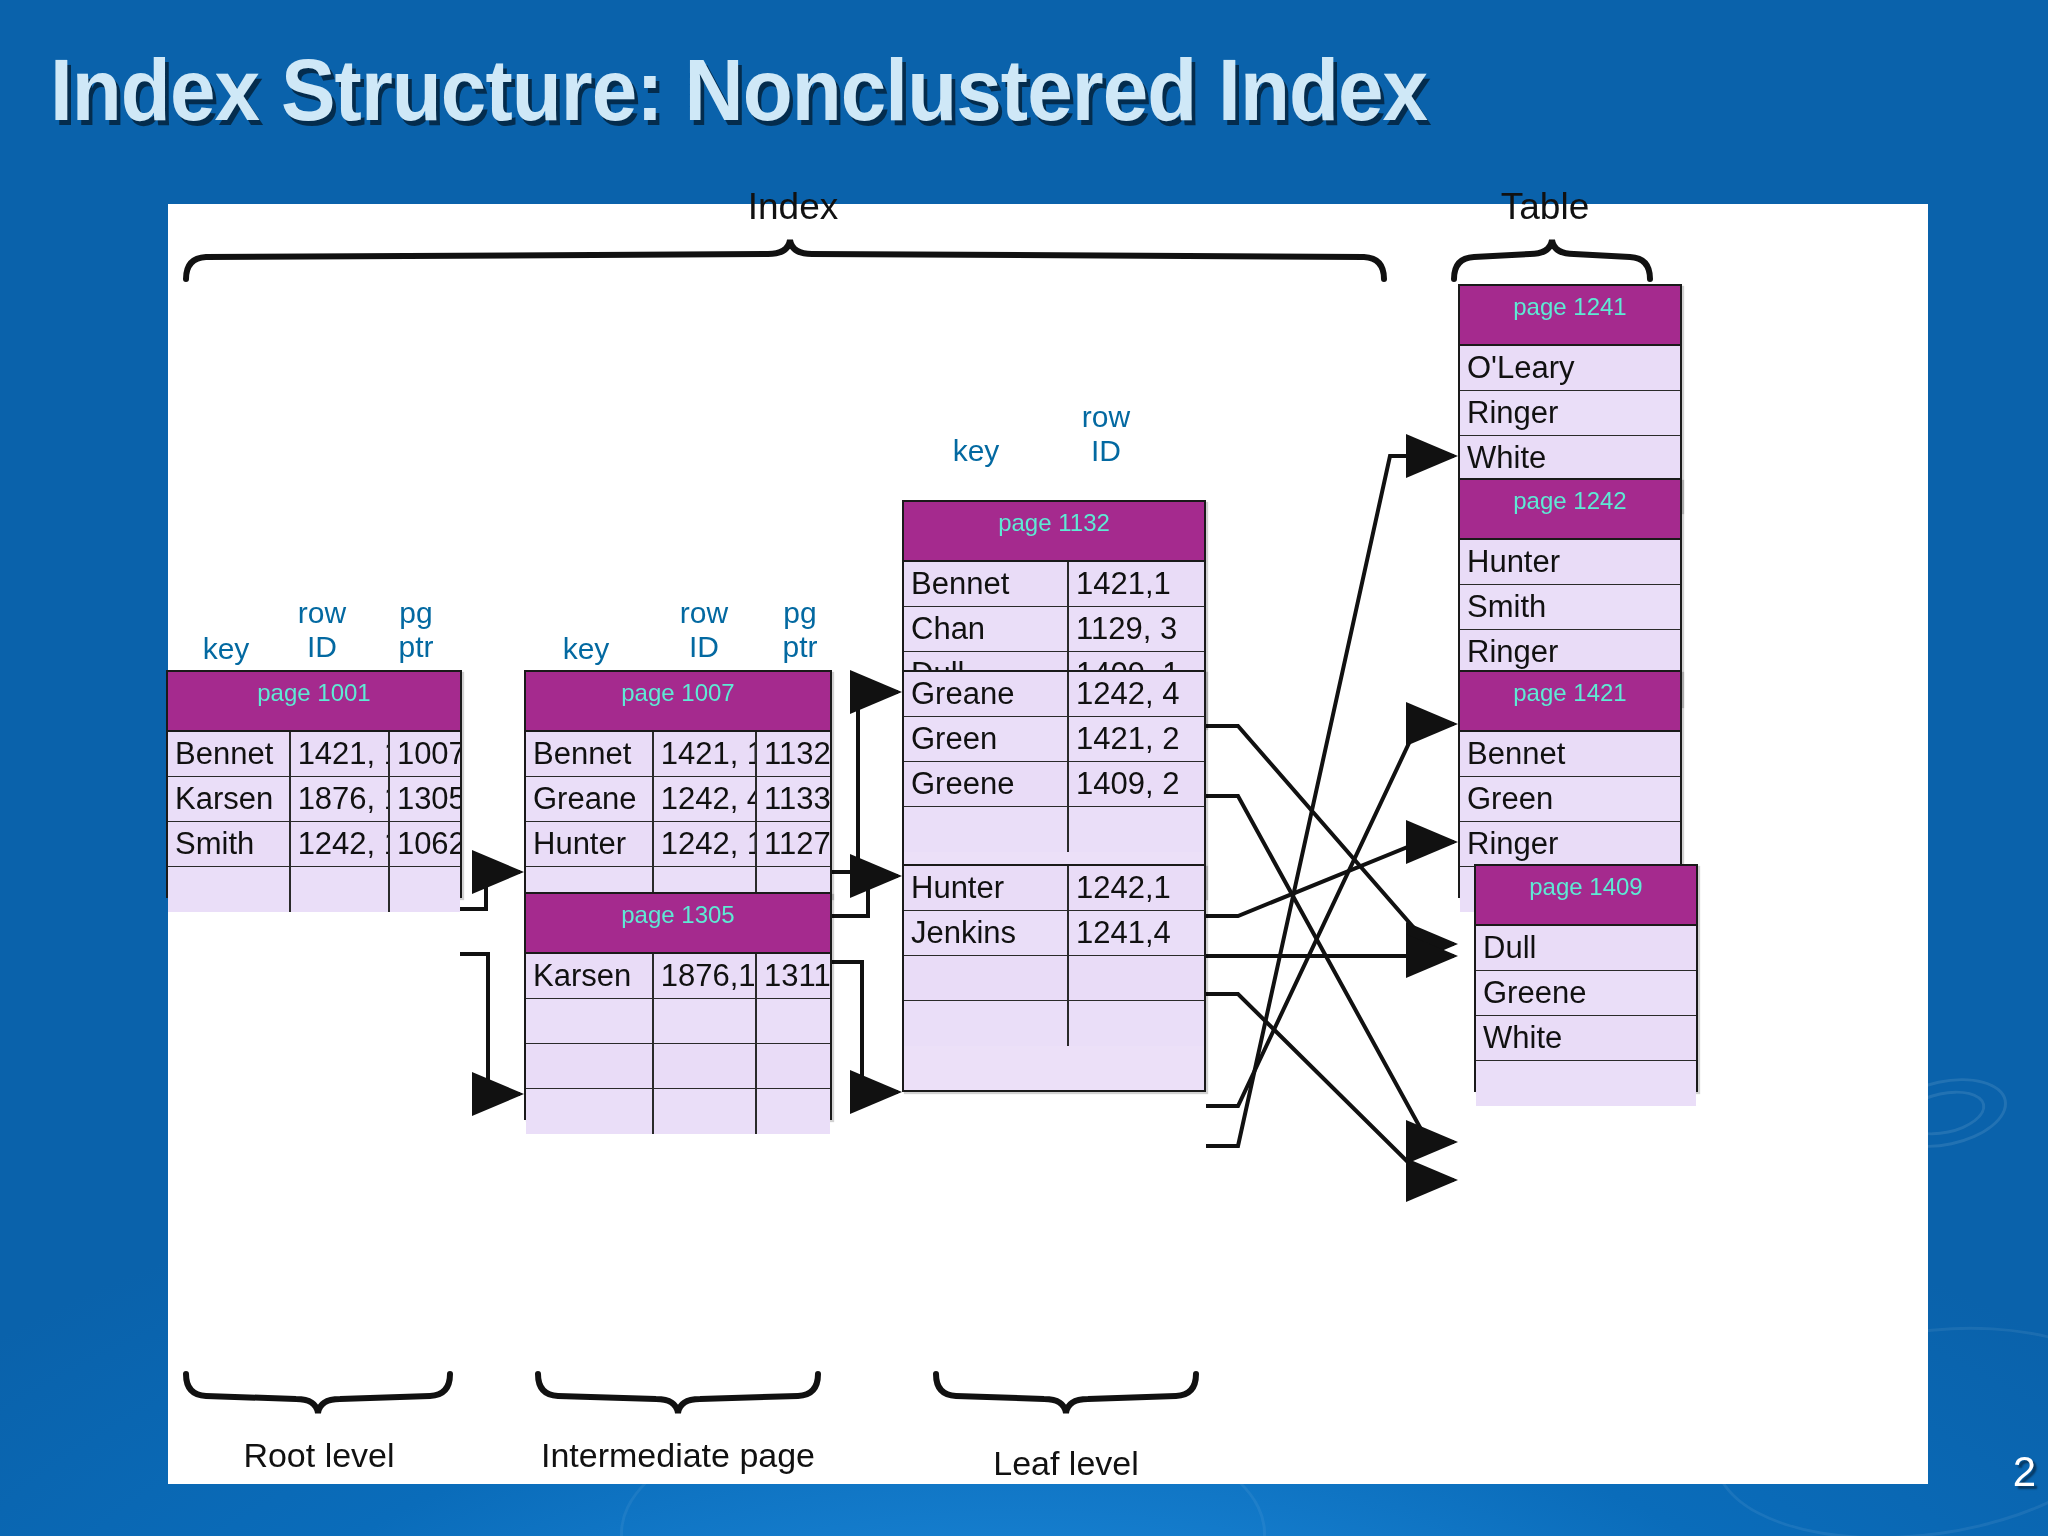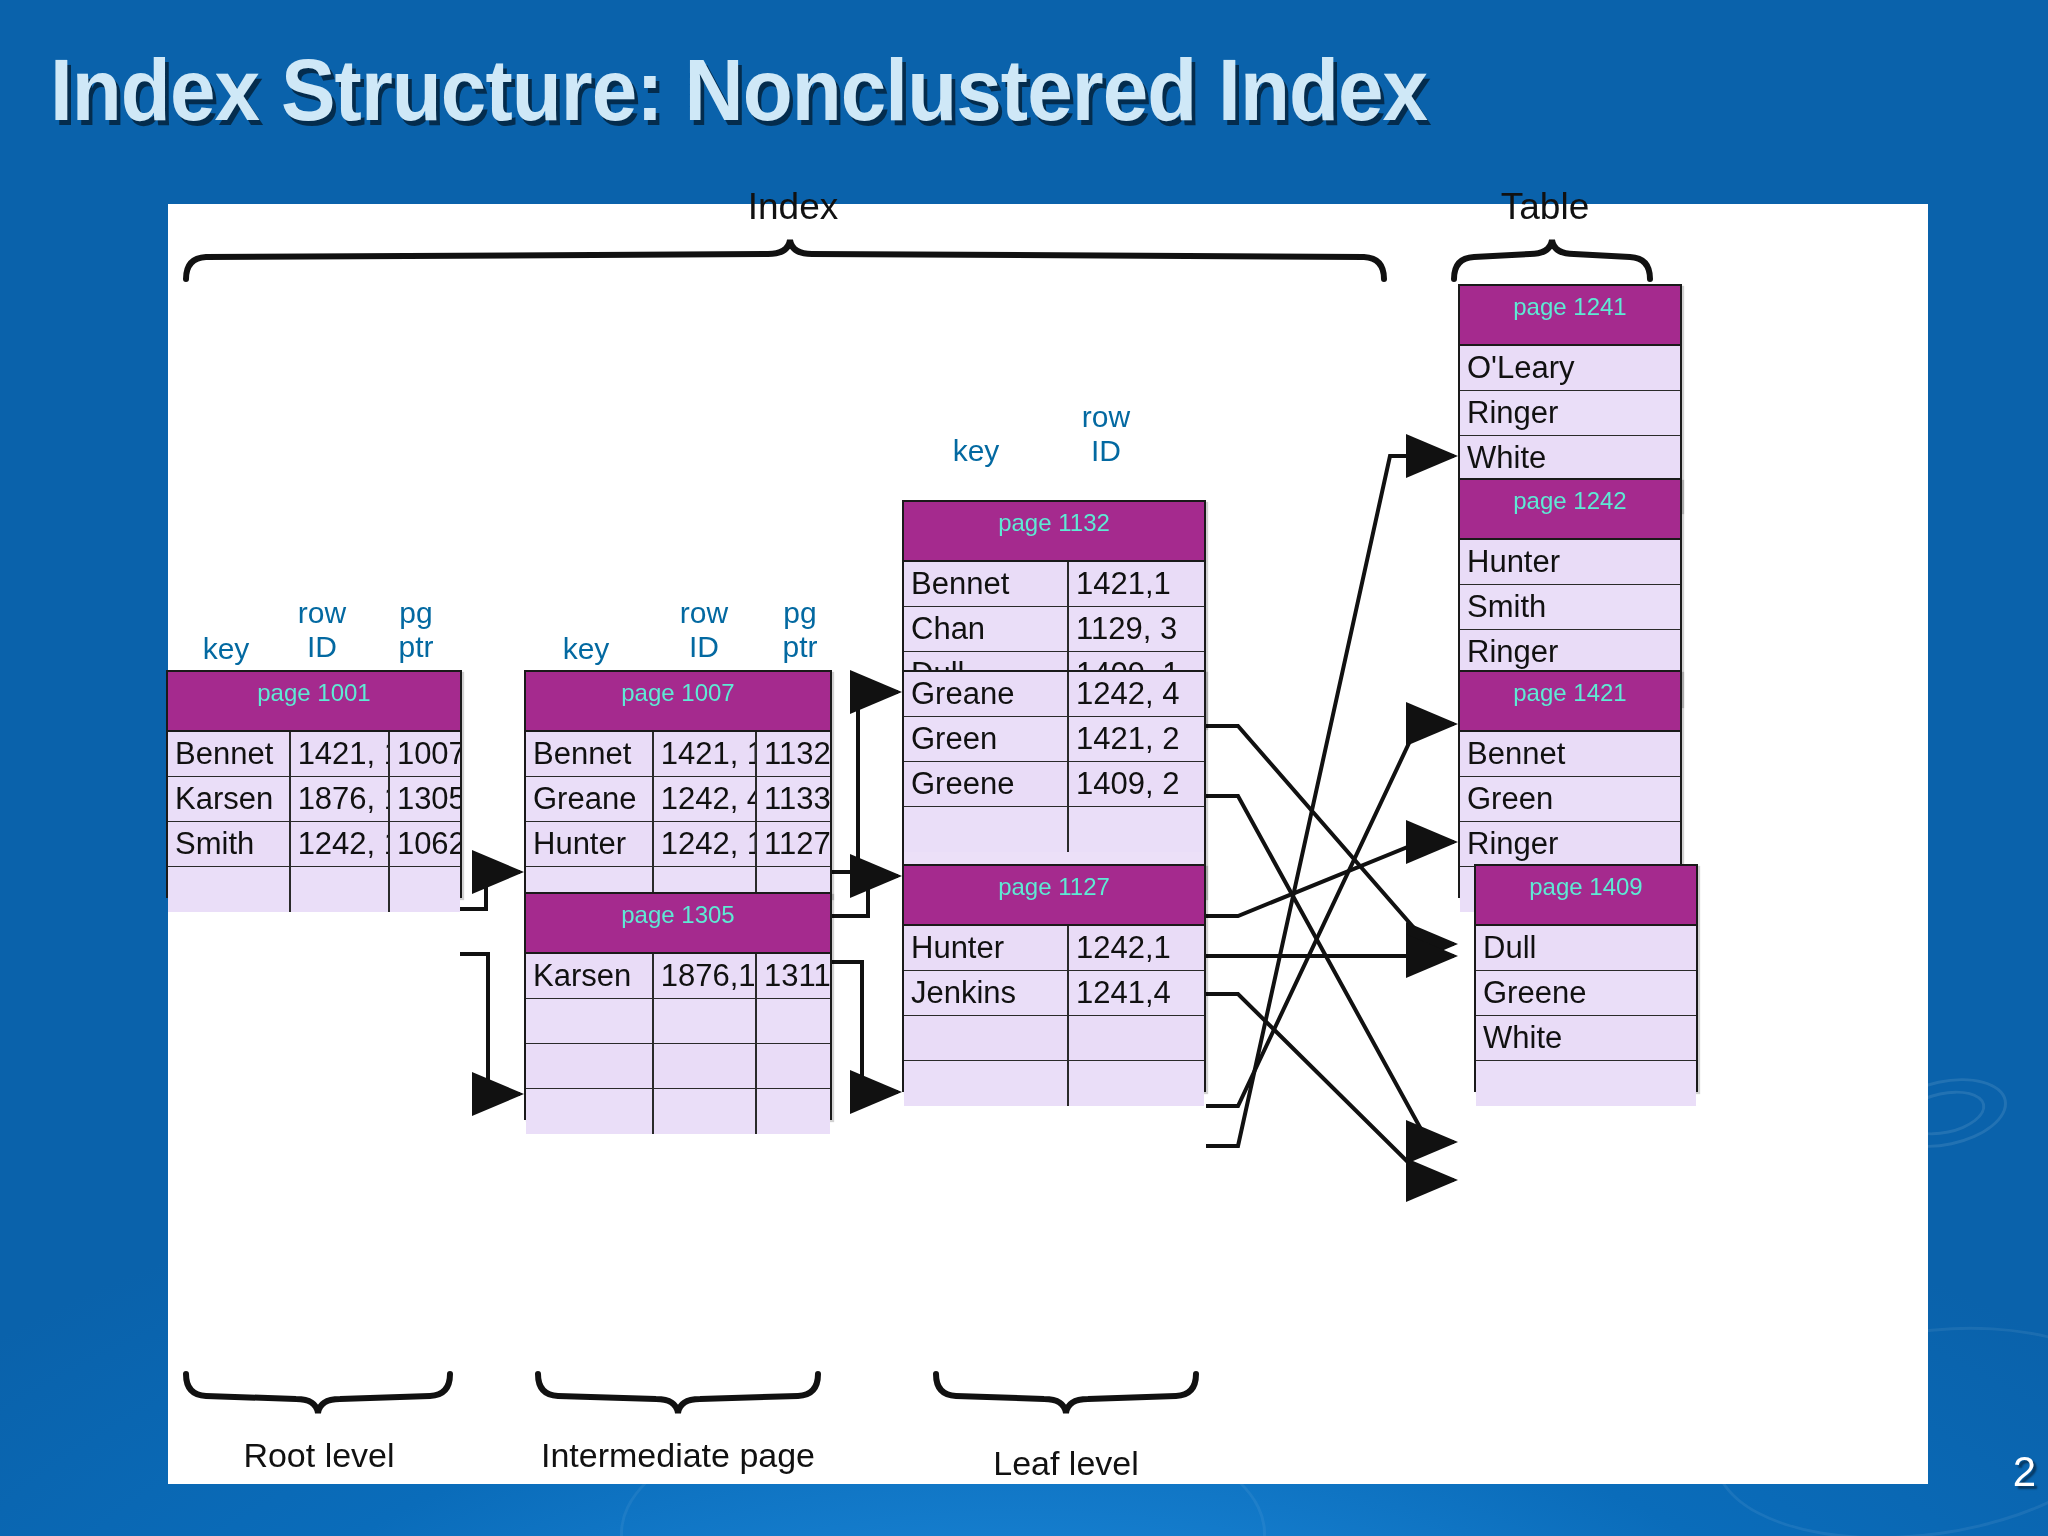--- a/index.html
+++ b/index.html
@@ -247,21 +247,20 @@
         <div class="pgrow">
           <div class="cell k">Greene</div>
           <div class="cell r">1409, 2</div>
         </div>
         <div class="pgrow">
           <div class="cell k alt"></div>
           <div class="cell r alt"></div>
         </div>
       </div>
     <div class="pgbox c2" id="box-page-1127" style="left:734px;top:660px;width:304px;height:228px;">
-        <div class="pghdr">page 1127</div>
         <div class="pgrow">
           <div class="cell k">Hunter</div>
           <div class="cell r">1242,1</div>
         </div>
         <div class="pgrow">
           <div class="cell k alt">Jenkins</div>
           <div class="cell r alt">1241,4</div>
         </div>
         <div class="pgrow">
           <div class="cell k"></div>

